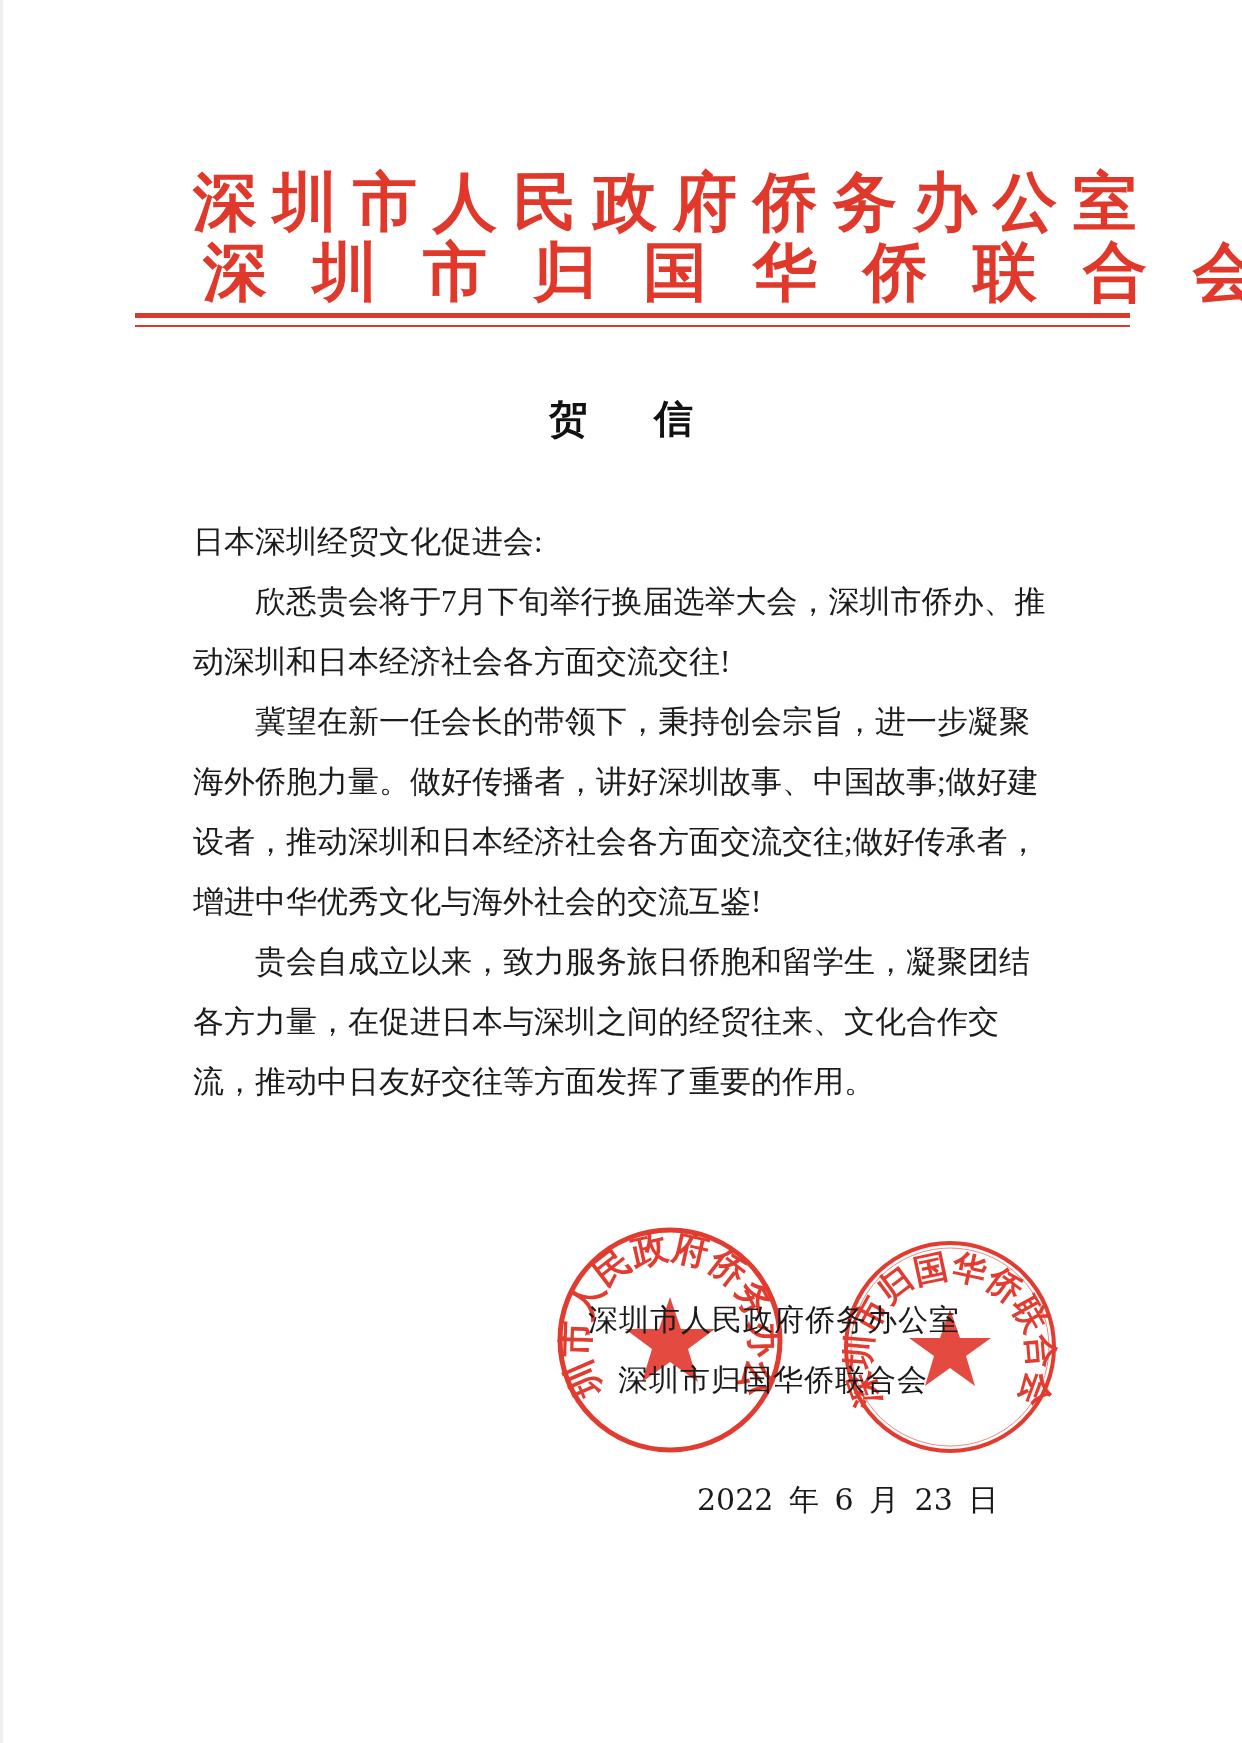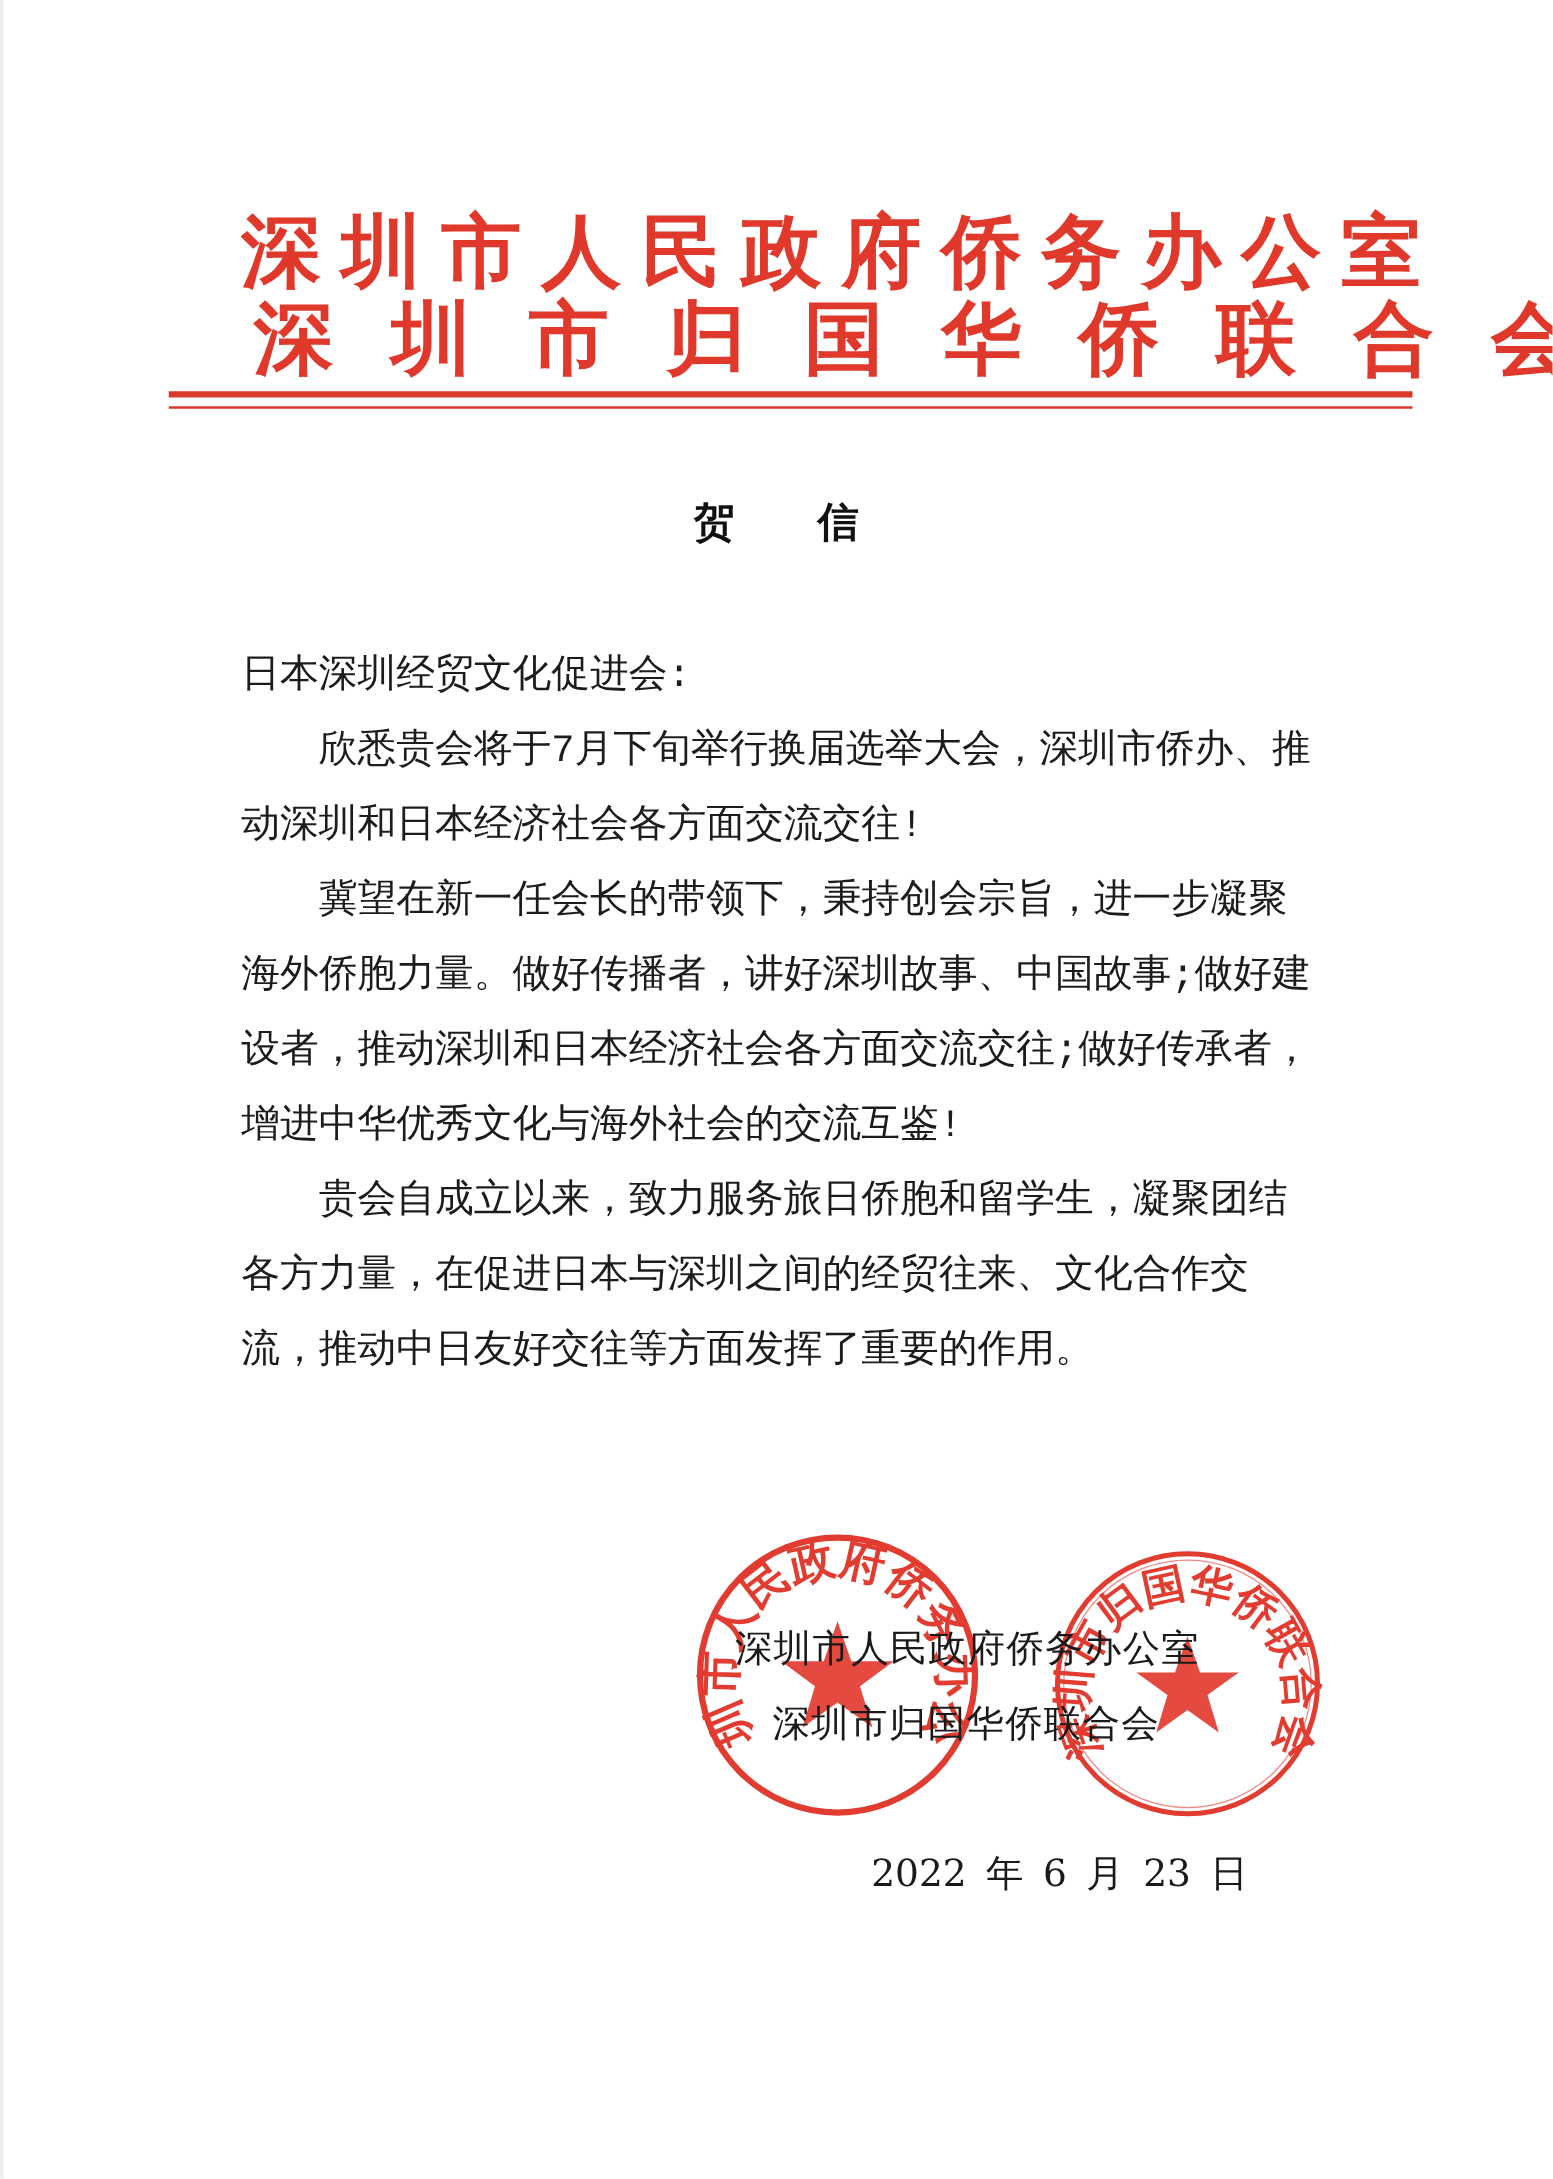--- a/index.html
+++ b/index.html
@@ -22,28 +22,28 @@
   #hdr1 span { width:80px; }
   #hdr2 { top:232px; left:180px; }
   #hdr2 span { width:110px; }
 
   .rule-thick { position:absolute; left:135px; top:313px; width:995px; height:5px; }
   .rule-thin  { position:absolute; left:135px; top:325px; width:995px; height:2px; }
 
   
   .title {
     position:absolute; top:388px; left:0; width:1242px; text-align:center;
-    font-family:"DejaVu Serif", serif; font-weight:bold; font-size:33px; color:#111;
+    font-family:"DejaVu Serif", serif; font-weight:bold; font-size:39px; color:#111;
     letter-spacing:66px; text-indent:66px; line-height:60px;
   }
 
   
   .body-text {
     position:absolute; left:193px; top:512px; width:860px;
-    font-family:Liberation Mono, monospace; font-size:31px; color:#1c1c1c;
+    font-family:Liberation Serif, serif; font-size:31px; color:#1c1c1c;
     line-height:60px;
   }
   .body-text p { margin:0; }
   .indent { text-indent:62px; }
 
   
   .seal { position:absolute; }
   #seal1 { left:555px; top:1225px; width:230px; height:230px; }
   #seal2 { left:842px; top:1239px; width:216px; height:216px; }
 

